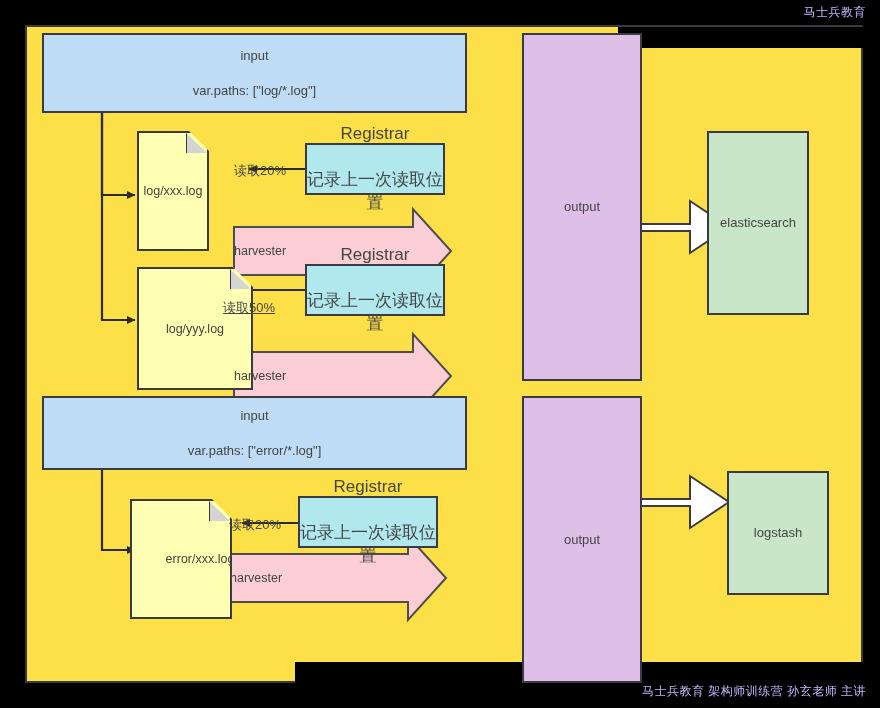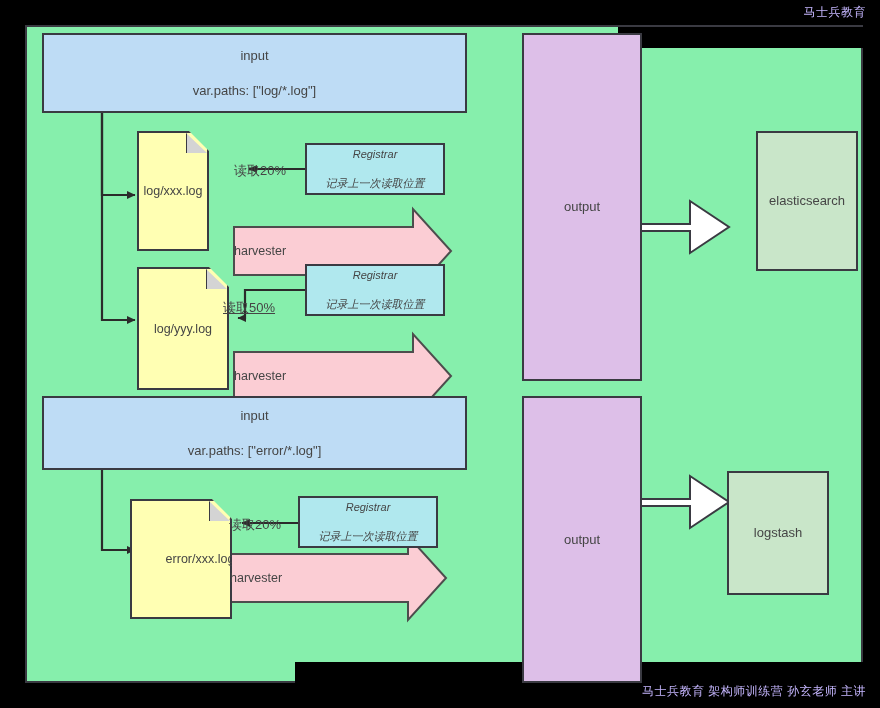--- a/index.html
+++ b/index.html
@@ -15,21 +15,21 @@
     background: #000000;
     overflow: hidden;
   }
   
   #canvas {
     position: absolute;
     left: 25px;
     top: 25px;
     width: 838px;
     height: 658px;
-    background: #86efac;
+    background: #fde047;
     border: 2px solid #3a3a42;
     box-sizing: border-box;
   }
   
   .black-band {
     position: absolute;
     background: #000000;
   }
   #band-top-right { left: 591px; top: 0px;   width: 247px; height: 21px; }
   #band-bottom    { left: 268px; top: 635px; width: 570px; height: 23px; }
@@ -44,21 +44,21 @@
     justify-content: center;
     text-align: center;
     color: #454545;
     font-size: 13px;
     line-height: 1.35;
     white-space: pre-line;
   }
   .node.input   { background: #bedcf5; }
   .node.output  { background: #ddbfe8; margin-left: 20px; }
   .node.sink    { background: #c9e6c9; }
-  .node.registrar { background: #b0e8ee; font-size: 11px; font-style: italic; }
+  .node.registrar { background: #b0e8ee; font-size: 17px; }
 
   
   .note {
     position: absolute;
     box-sizing: border-box;
     background: #ffffb3;
     border: 2px solid #3a3a42;
     color: #454545;
     font-size: 12.5px;
     display: flex;
@@ -183,21 +183,21 @@
         <div>input</div>
         <div>var.paths: ["error/*.log"]</div>
       </div>
     </div>
 
     <div class="note" style="left:110px; top:104px; width:72px; height:120px;">
       <span class="fold"></span>
       <span class="note-label">log/xxx.log</span>
     </div>
 
-    <div class="note" style="left:110px; top:240px; width:92px; height:123px;">
+    <div class="note" style="left:110px; top:240px; width:116px; height:123px;">
       <span class="fold"></span>
       <span class="note-label">log/yyy.log</span>
     </div>
 
     <div class="note" style="left:103px; top:472px; width:102px; height:120px;padding-left:38px;">
       <span class="fold"></span>
       <span class="note-label">error/xxx.log</span>
     </div>
 
     <div class="floating-label" style="left:207px; top:135px;">读取20%</div>
@@ -230,21 +230,21 @@
     <div class="harvester-label" style="left:203px; top:544px; width:180px;">harvester</div>
 
     <div class="node output" style="left:475px; top:6px; width:120px; height:348px;">
       <span>output</span>
     </div>
 
     <div class="node output" style="left:475px; top:369px; width:120px; height:287px;">
       <span>output</span>
     </div>
 
-    <div class="node sink" style="left:729px; top:104px; width:102px; height:140px;">
+    <div class="node sink" style="left:680px; top:104px; width:102px; height:184px;">
       <span>elasticsearch</span>
     </div>
 
     <div class="node sink" style="left:700px; top:444px; width:102px; height:124px;">
       <span>logstash</span>
     </div>
 
   </div>
 
   <div class="watermark" id="watermark-top">马士兵教育</div>

